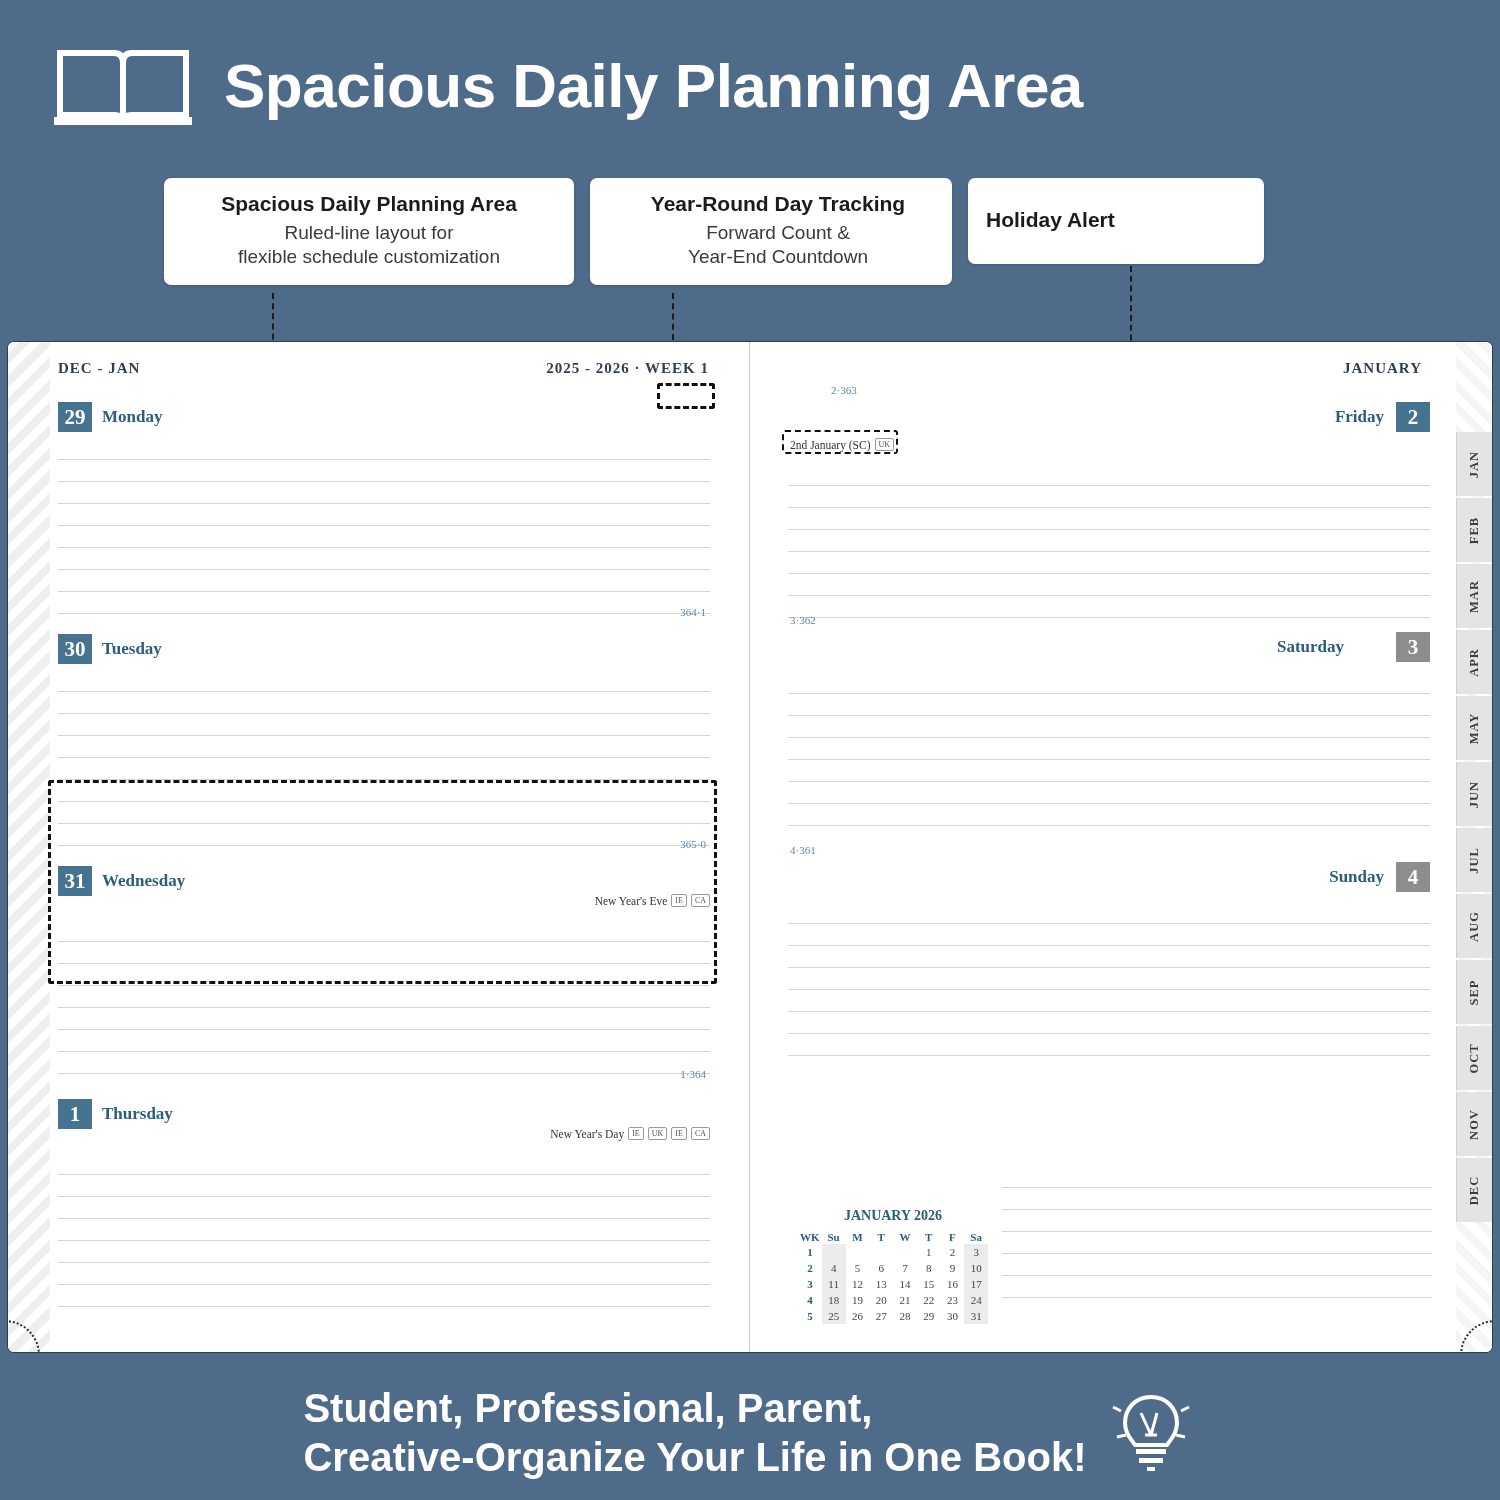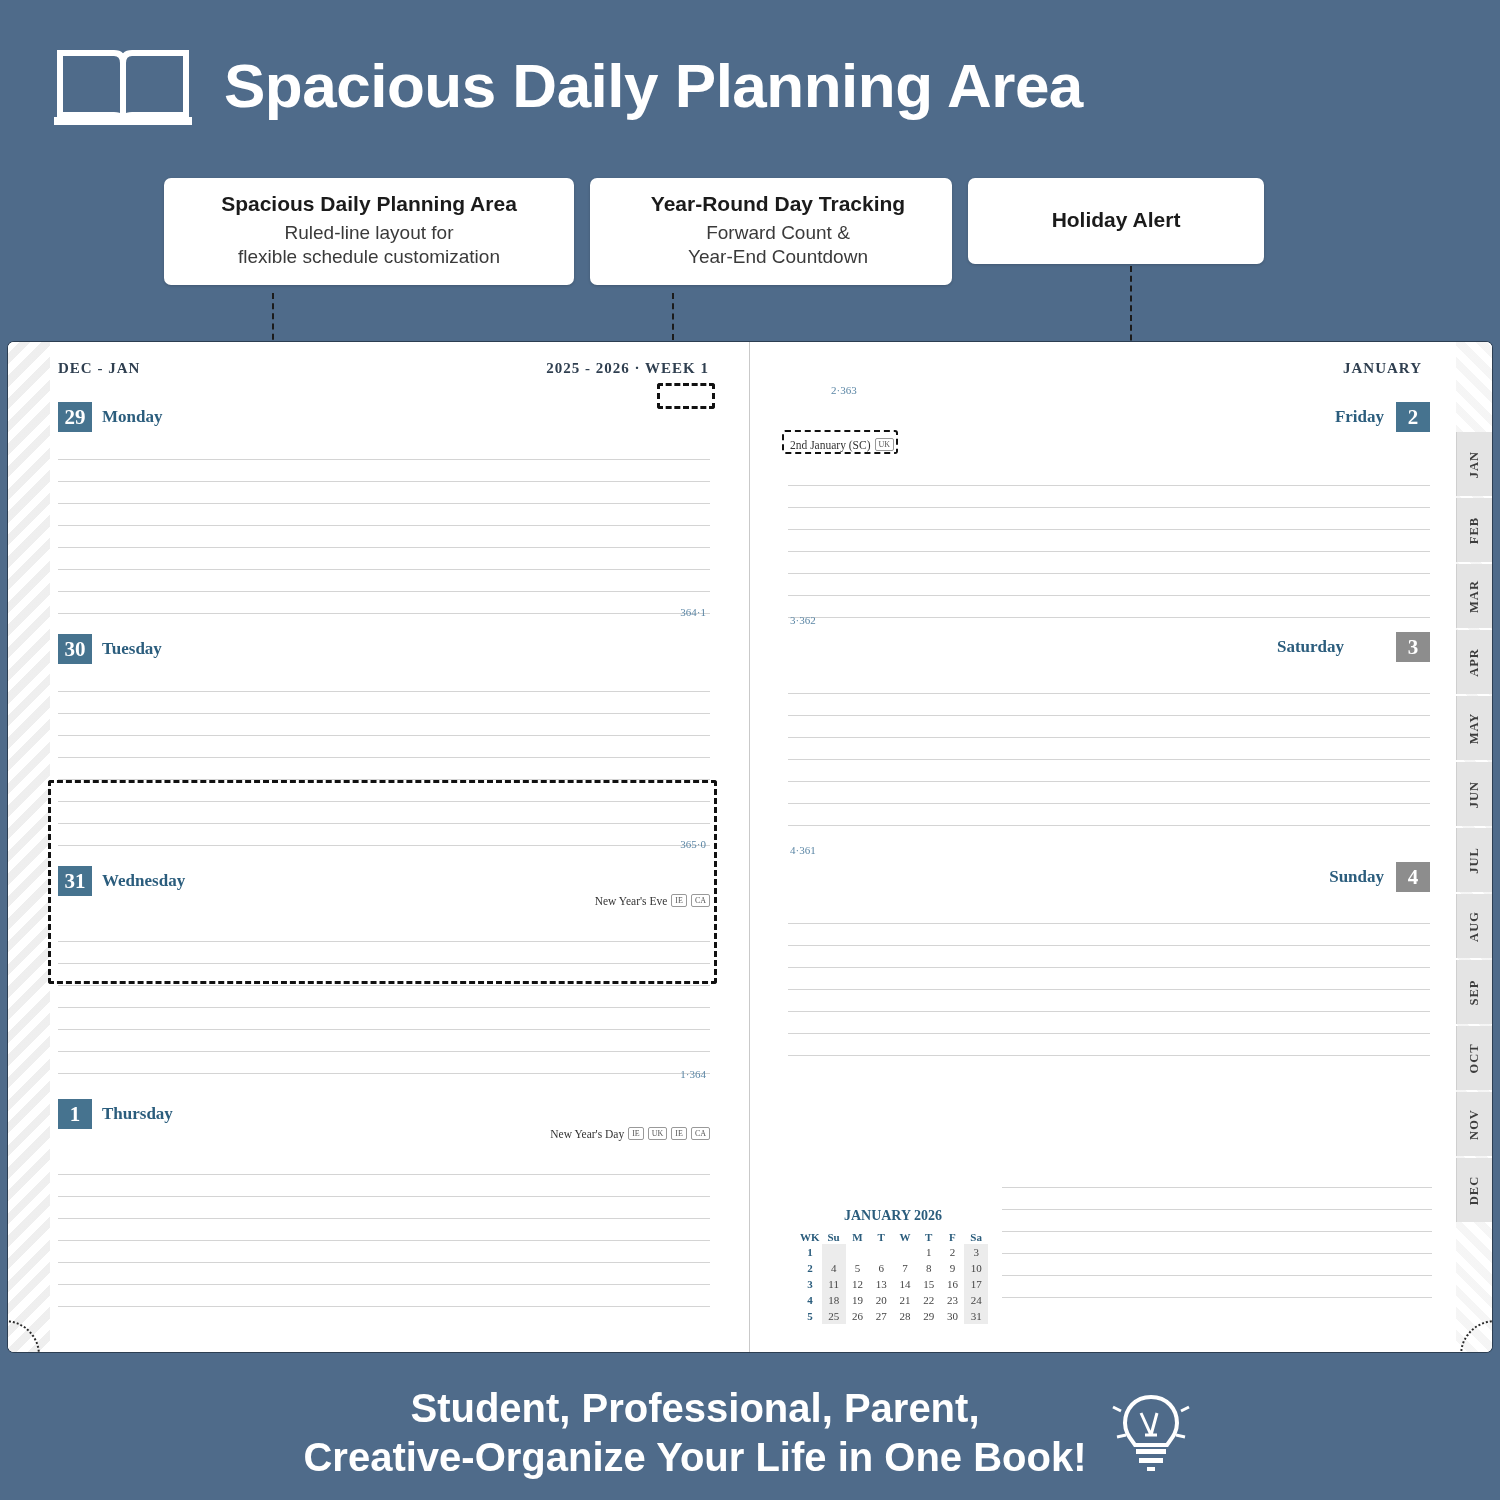--- a/index.html
+++ b/index.html
@@ -27,21 +27,21 @@
   .callouts { position:absolute; top:178px; left:0; width:1500px; height:115px; }
   .callout {
     position:absolute; background:#ffffff; border-radius:7px;
     padding:14px 18px 16px; text-align:center;
     box-shadow:0 1px 3px rgba(0,0,0,0.18);
   }
   .callout .c-title { font-size:21px; font-weight:bold; color:#1b1b1b; margin-bottom:5px; }
   .callout .c-sub { font-size:19px; color:#3a3a3a; line-height:1.25; }
   #callout-0 { left:164px; top:0px; width:410px; }
   #callout-1 { left:590px; top:0px; width:362px;padding-left:32px; }
-  #callout-2 { left:968px; top:0px; width:296px; height:86px; display:flex; align-items:center; justify-content:center;}
+  #callout-2 { left:968px; top:0px; width:296px; height:86px; display:flex; align-items:center; }
   #callout-2 .c-title { margin-bottom:0; }
 
   
   .conn { position:absolute; border-left:2px dashed #1b1b1b; }
   .dot { position:absolute; width:9px; height:9px; border-radius:50%; background:#111; }
   .conn-h { position:absolute; border-top:2px dashed #1b1b1b; }
 
   
   .spread {
     position:absolute; left:8px; top:342px; width:1484px; height:1010px;
@@ -147,21 +147,21 @@
     position:absolute; width:70px; height:70px; border:2px dotted #2b2b2b;
     border-radius:50%;
   }
 
   
   .footer {
     position:absolute; left:0; bottom:18px; width:1500px;
     display:flex; align-items:center; justify-content:center; gap:18px;
   }
   .footer-text {
-    color:#ffffff; font-size:40px; font-weight:bold; text-align:center; line-height:1.22;
+    color:#ffffff; font-size:40px; font-weight:bold; line-height:1.22;
   }
   .bulb { width:92px; height:92px; flex:0 0 auto; }
 </style>
 </head>
 <body>
 
 <div class="header">
   <span class="book-icon">
     <svg viewBox="0 0 150 100" width="150" height="100">
       <path d="M12 18 H66 Q75 18 75 28 V88 Q75 80 66 80 H12 Z" fill="none" stroke="#fff" stroke-width="6"></path>

